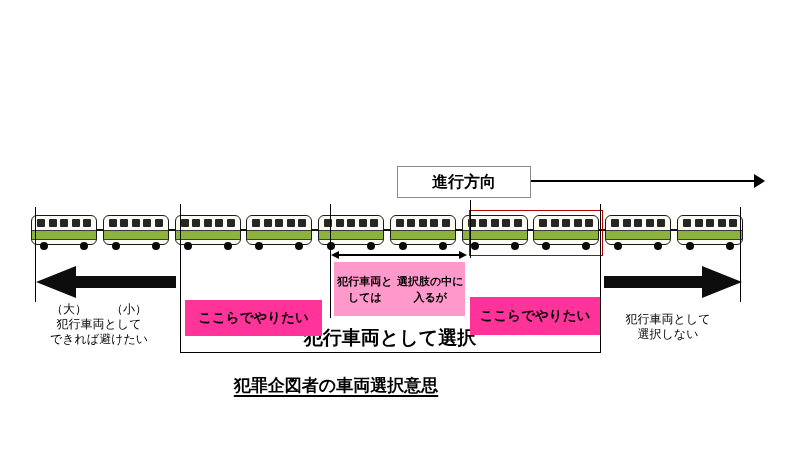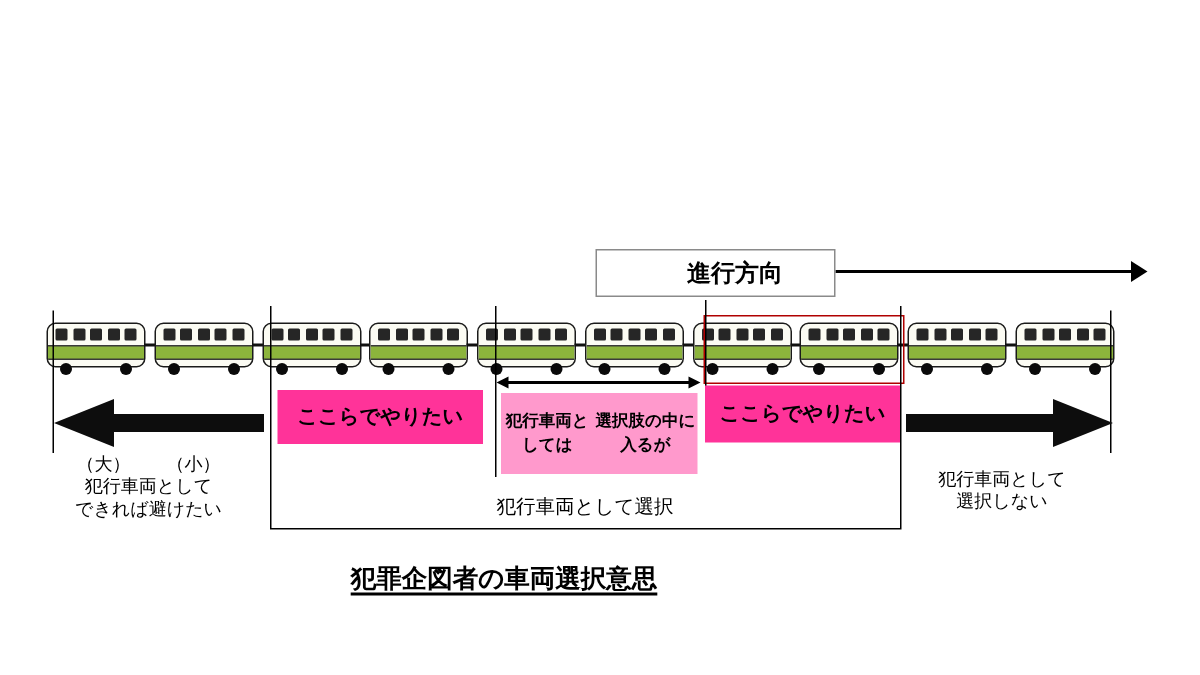--- a/index.html
+++ b/index.html
@@ -1,51 +1,51 @@
 <!DOCTYPE html>
 <html style="--magenta: #ff3399; --light-pink: #ff99cc; --train-green: #8cb43c;"><head>
 <meta charset="utf-8">
 <style>
   html,body{margin:0;padding:0;background:#fff;}
   .stage{position:relative;width:800px;height:450px;background:#fff;font-family:"Liberation Sans",sans-serif;color:#000;overflow:hidden;}
   .vline{position:absolute;width:1px;background:#000;z-index:2;}
   .hline{position:absolute;height:1px;background:#000;z-index:2;}
-  .dirbox{position:absolute;left:397px;top:166px;width:132px;height:30px;background:#fff;border:1px solid #8a8a8a;display:flex;align-items:center;justify-content:center;font-size:16px;font-weight:bold;z-index:4;padding-left:26px;}
+  .dirbox{position:absolute;left:397px;top:166px;width:132px;height:30px;background:#fff;border:1px solid #8a8a8a;display:flex;align-items:center;justify-content:center;font-size:16px;font-weight:bold;z-index:4;}
   .dirarrow{position:absolute;left:529px;top:174px;width:236px;height:14px;z-index:3;}
   .dirarrow .line{position:absolute;left:0;top:6px;height:2px;right:9px;background:#000;}
   .dirarrow .head{position:absolute;right:0;top:0;width:0;height:0;border-left:11px solid #000;border-top:7px solid transparent;border-bottom:7px solid transparent;}
   .train{position:absolute;left:31px;top:215px;width:712px;height:36px;display:flex;align-items:flex-start;z-index:0;}
   .car{position:relative;width:66px;height:30px;flex:0 0 auto;}
   .car-body{position:absolute;left:0;right:0;top:0;bottom:0;border:1.5px solid #1a1a1a;border-radius:6px;background:#fbfbf3;overflow:hidden;}
   .car-windows{position:absolute;top:3px;left:5px;right:5px;display:flex;justify-content:space-between;}
   .win{width:8px;height:8px;background:#262626;border-radius:1px;}
   .car-stripe{position:absolute;top:14px;left:0;right:0;height:8px;background:var(--train-green,#8cb43c);border-top:1px solid #3a3a3a;border-bottom:1px solid #3a3a3a;}
   .wheel{position:absolute;bottom:-5px;width:8px;height:8px;background:#0a0a0a;border-radius:50%;}
   .w-left{left:9px;}.w-right{right:9px;}
   .coupler{flex:1 1 auto;position:relative;height:30px;}
   .coupler::after{content:"";position:absolute;top:14px;left:-1px;right:-1px;height:2px;background:#111;}
   .highlight{position:absolute;left:469px;top:210px;width:132px;height:44px;border:1.5px solid #b00000;z-index:1;}
   .bigarrow{position:absolute;display:flex;align-items:center;height:32px;z-index:2;}
   .bigarrow .shaft{flex:1;height:12px;background:#0d0d0d;}
   .bigarrow.left{left:36px;top:266px;width:140px;}
   .bigarrow.left .head{width:0;height:0;border-top:16px solid transparent;border-bottom:16px solid transparent;border-right:40px solid #0d0d0d;}
   .bigarrow.right{left:604px;top:266px;width:138px;}
   .bigarrow.right .head{width:0;height:0;border-top:16px solid transparent;border-bottom:16px solid transparent;border-left:40px solid #0d0d0d;}
-  .want{position:absolute;background:var(--magenta,#ff3399);display:flex;align-items:center;justify-content:center;font-weight:bold;font-size:13.5px;z-index:3;color:#000;}
+  .want{position:absolute;background:var(--magenta,#ff3399);display:flex;align-items:center;justify-content:center;font-weight:bold;font-size:13.5px;z-index:3;color:#000;margin-top:40px;}
   .want.left-box{left:185px;top:260px;width:137px;height:36px;}
   .want.right-box{left:470px;top:257px;width:130px;height:38px;}
   .avoid{position:absolute;left:334px;top:262px;width:131px;height:54px;background:var(--light-pink,#ff99cc);display:flex;flex-direction:row;align-items:center;justify-content:center;font-size:11px;font-weight:bold;line-height:1.5;z-index:3;text-align:center;}
   .darrow{position:absolute;left:331px;top:249px;width:136px;height:12px;z-index:2;}
   .darrow .line{position:absolute;left:4px;right:4px;top:5px;height:2px;background:#000;}
   .darrow .head-l{position:absolute;left:0;top:2px;width:0;height:0;border-right:8px solid #000;border-top:4px solid transparent;border-bottom:4px solid transparent;}
   .darrow .head-r{position:absolute;right:0;top:2px;width:0;height:0;border-left:8px solid #000;border-top:4px solid transparent;border-bottom:4px solid transparent;}
   .note{position:absolute;text-align:center;font-size:12px;line-height:15px;z-index:2;}
   .note.left-note{left:38px;top:302px;width:122px;text-align:center;}
   .note.right-note{left:608px;top:312px;width:120px;}
-  .note.center-note{left:180px;top:330px;width:420px;font-size:13px;}
+  .note.center-note{left:180px;top:330px;width:420px;font-size:19px;font-weight:bold;}
   .title{position:absolute;left:0;top:374px;width:672px;text-align:center;font-size:17px;font-weight:bold;z-index:2;}
   .title span{text-decoration:underline;text-underline-offset:4px;text-decoration-thickness:1.5px;}
 </style>
 </head>
 <body>
 
 <div class="stage">
 
   <div class="dirbox">
     <span>進行方向</span>

